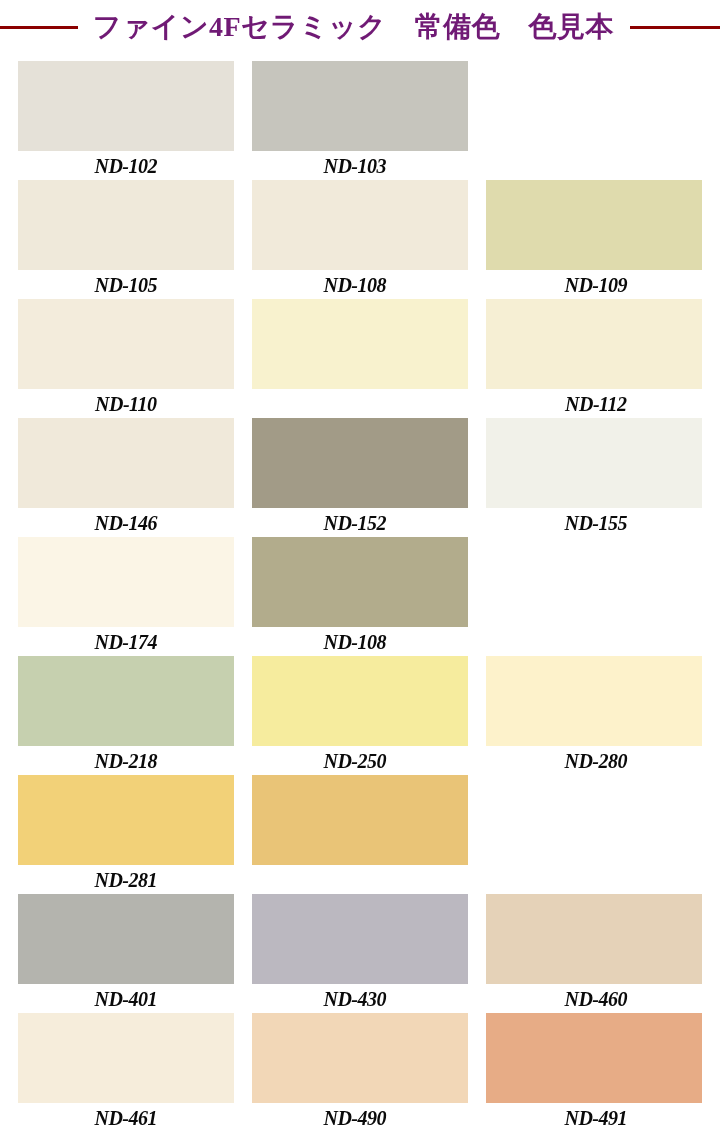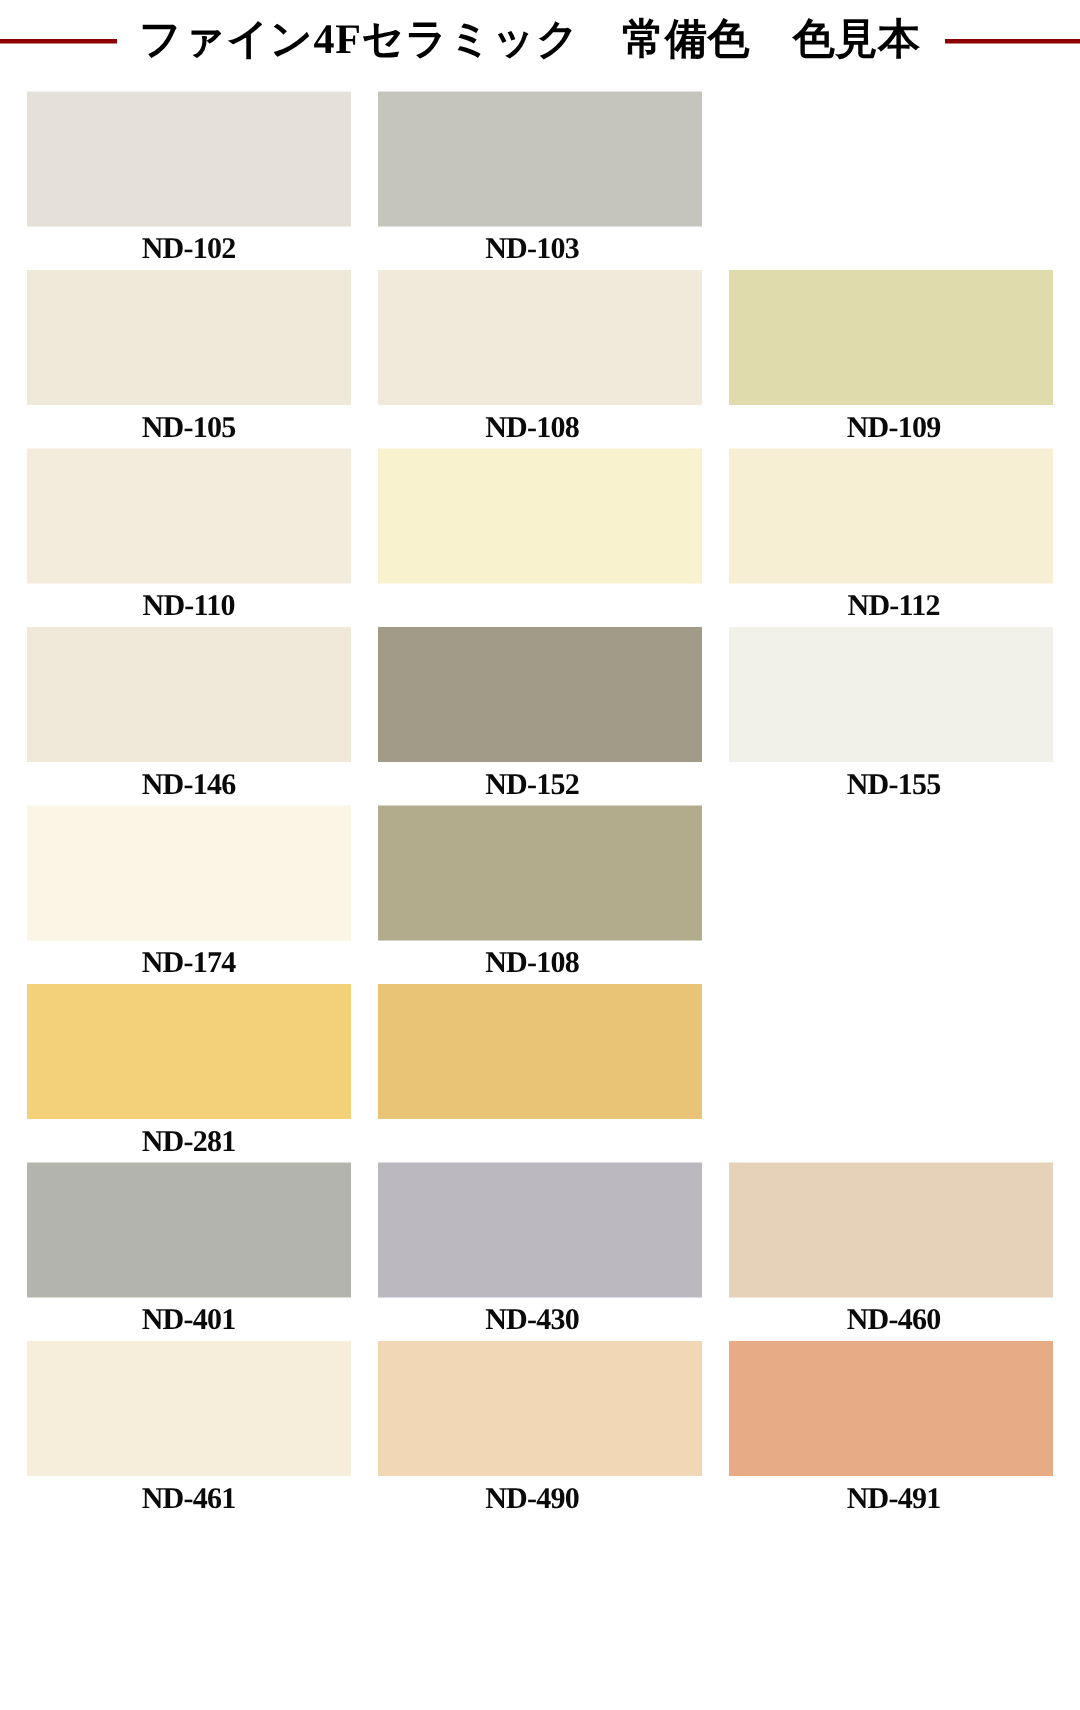--- a/index.html
+++ b/index.html
@@ -6,25 +6,25 @@
   html,body{margin:0;padding:0;background:#ffffff;}
   body{width:720px;height:1140px;overflow:hidden;
        font-family:"Liberation Serif","DejaVu Serif",serif;}
   .page{position:relative;width:720px;height:1140px;background:#fff;}
   .header{position:absolute;left:0;top:0;width:720px;height:56px;}
   .rule{position:absolute;top:26px;height:3px;background:#8b0000;}
   .rule-left{left:0;width:78px;}
   .rule-right{left:630px;width:90px;}
   .title{position:absolute;left:0;top:-1px;width:720px;height:56px;
          display:flex;align-items:center;justify-content:center;
-         font-size:28px;font-weight:bold;color:#000000;
+         font-size:28px;font-weight:bold;color:#701a75;
          letter-spacing:0.43px;white-space:nowrap;line-height:1;
          padding-right:13.5px;box-sizing:border-box;}
   .grid{position:absolute;left:18px;top:61px;width:684px;}
-  .row{display:flex;}
+  .row{display:flex;font-style:italic;}
   .cell{width:216px;}
   .gap{width:18px;flex:0 0 18px;}
   .swatch{width:216px;height:90px;}
   .cell.c1 .label{left:0px;}
   .cell.c2 .label{left:-5px;}
   .cell.c3 .label{left:2px;}
   .label{height:29px;line-height:30px;text-align:center;position:relative;
          font-size:20px;color:#0a0a0a;font-weight:bold;
          letter-spacing:-0.5px;text-indent:-0.5px;}
 </style>
@@ -104,20 +104,36 @@
       </div>
       <div class="gap"></div>
       <div class="cell c2">
         <div class="swatch" style="background-color:#b2ac8c;"></div>
         <div class="label">ND-108</div>
       </div>
       <div class="gap"></div>
     </div>
     <div class="row">
       <div class="cell c1">
+        <div class="swatch" style="background-color:#c6d0af;"></div>
+        <div class="label">ND-218</div>
+      </div>
+      <div class="gap"></div>
+      <div class="cell c2">
+        <div class="swatch" style="background-color:#f6ec9e;"></div>
+        <div class="label">ND-250</div>
+      </div>
+      <div class="gap"></div>
+      <div class="cell c3">
+        <div class="swatch" style="background-color:#fdf2cb;"></div>
+        <div class="label">ND-280</div>
+      </div>
+    </div>
+    <div class="row">
+      <div class="cell c1">
         <div class="swatch" style="background-color:#f2d178;"></div>
         <div class="label">ND-281</div>
       </div>
       <div class="gap"></div>
       <div class="cell c2">
         <div class="swatch" style="background-color:#e9c477;"></div>
       </div>
       <div class="gap"></div>
     </div>
     <div class="row">

